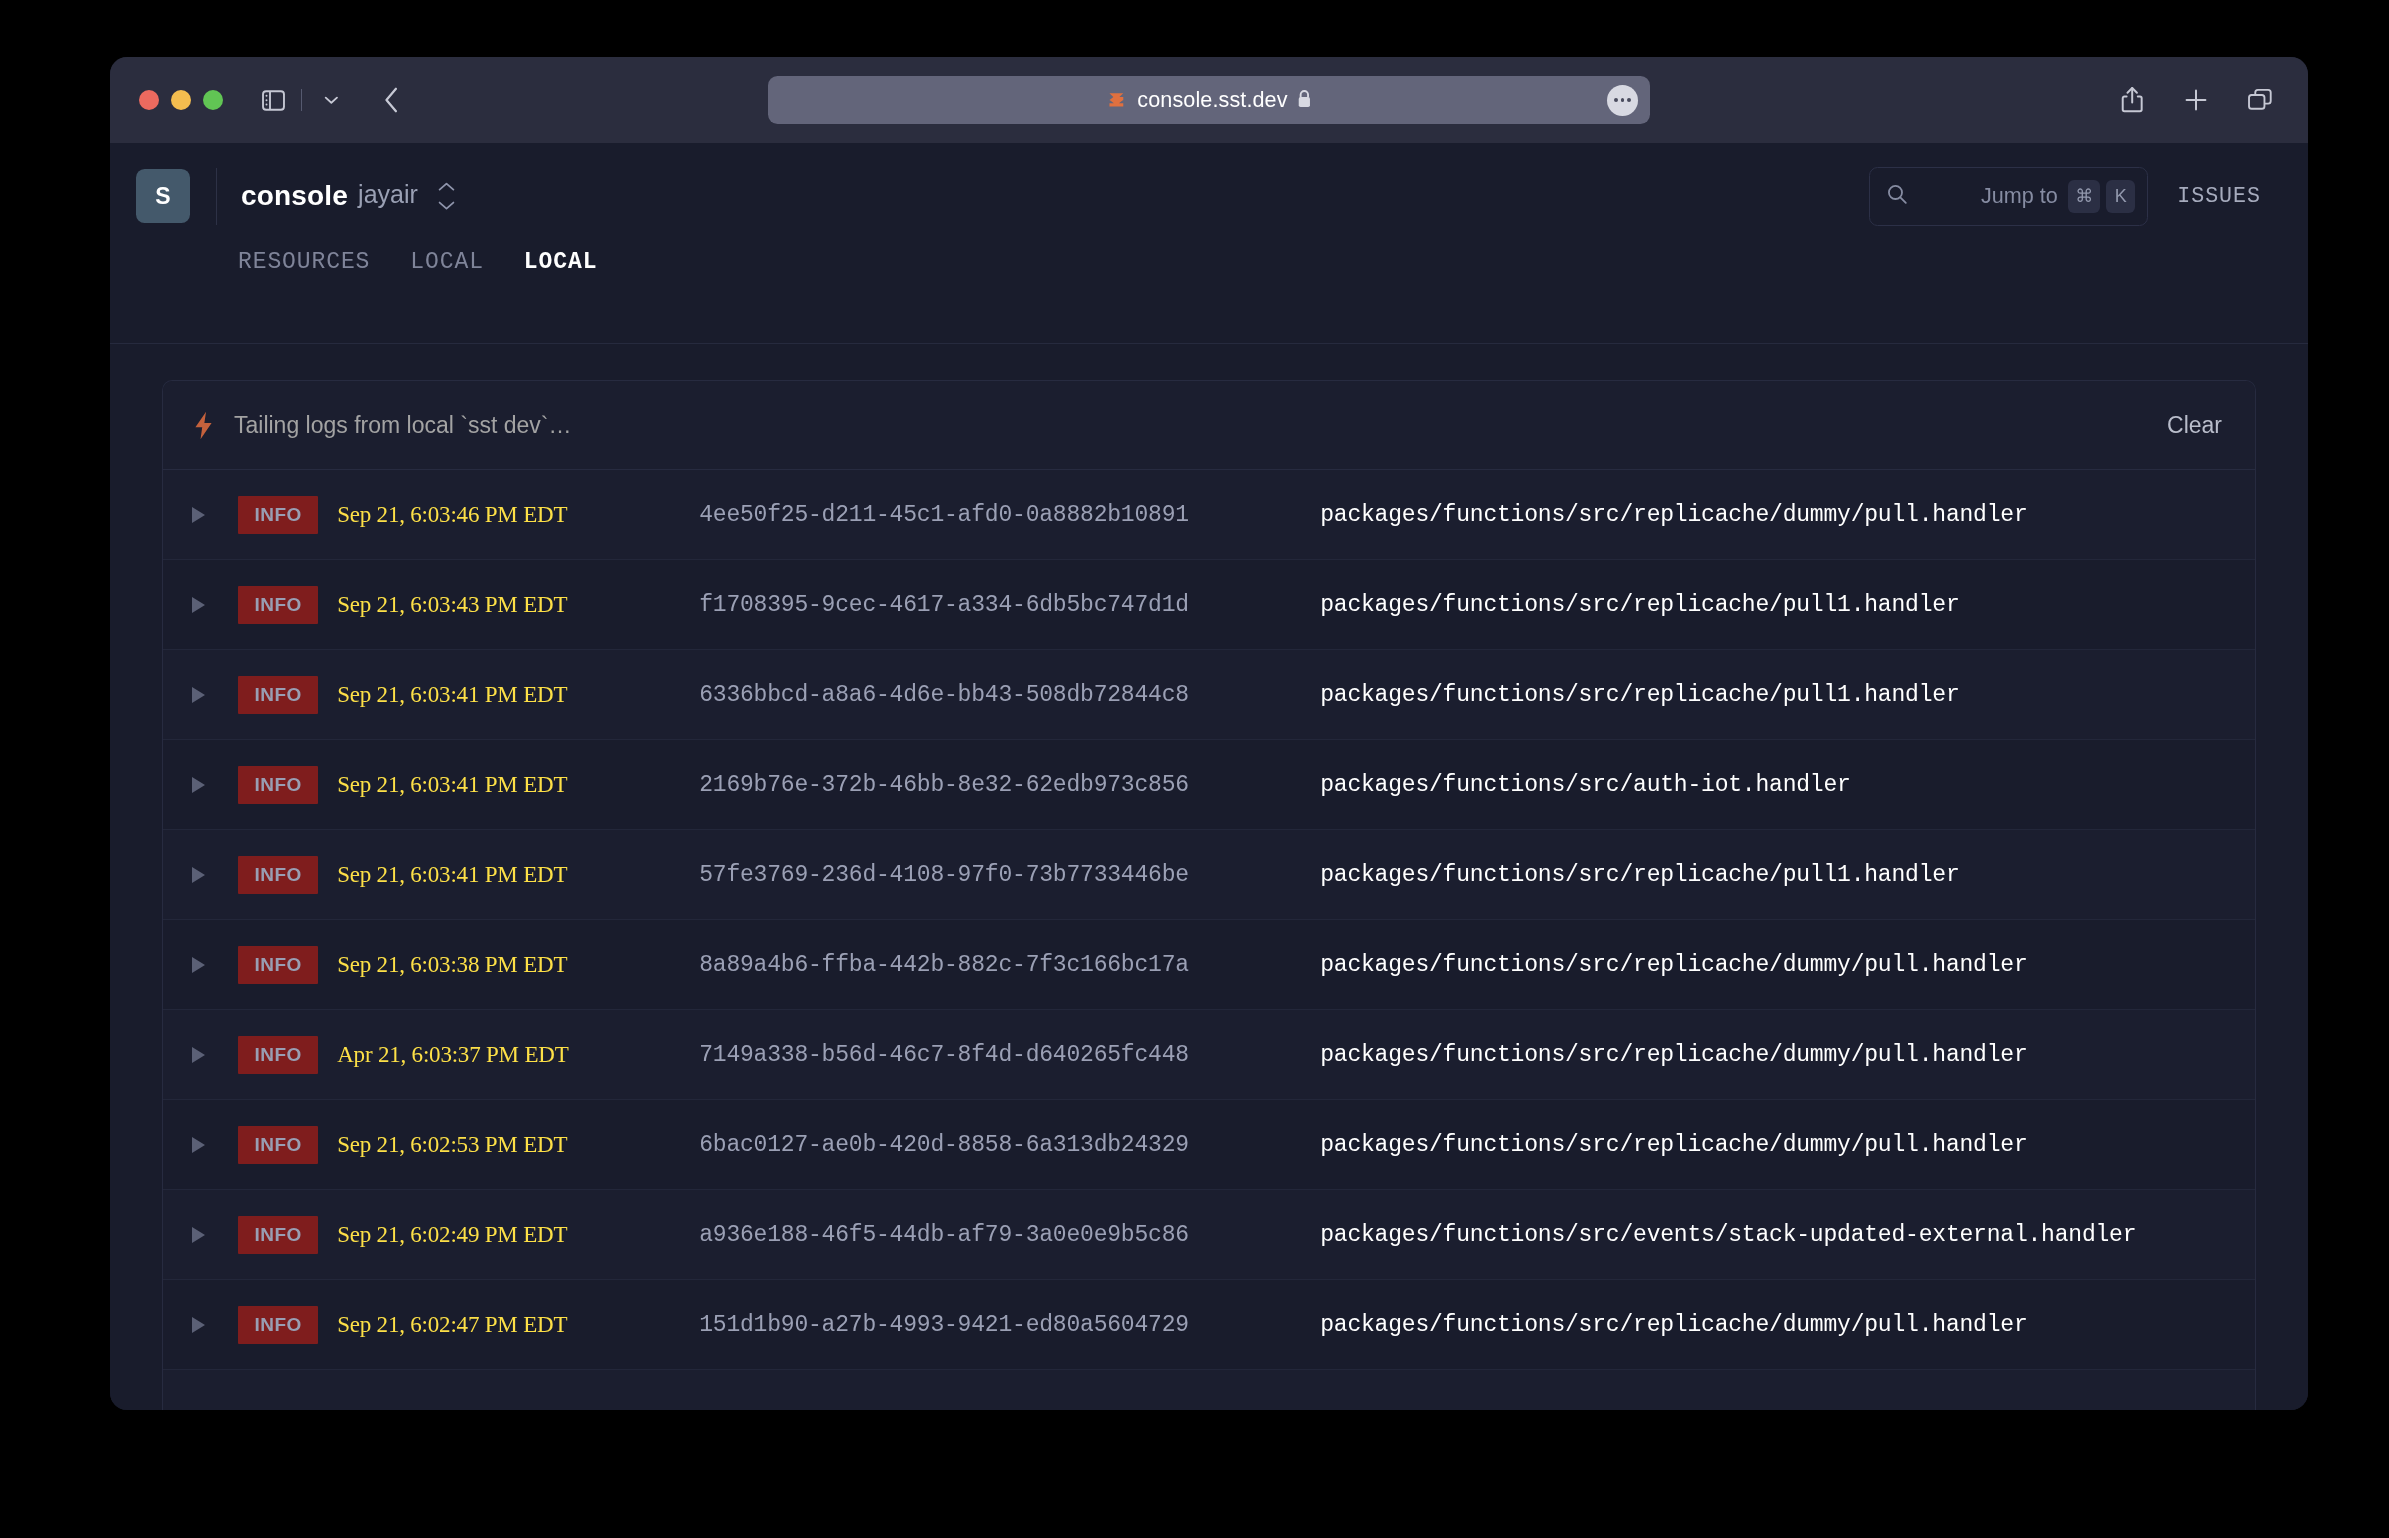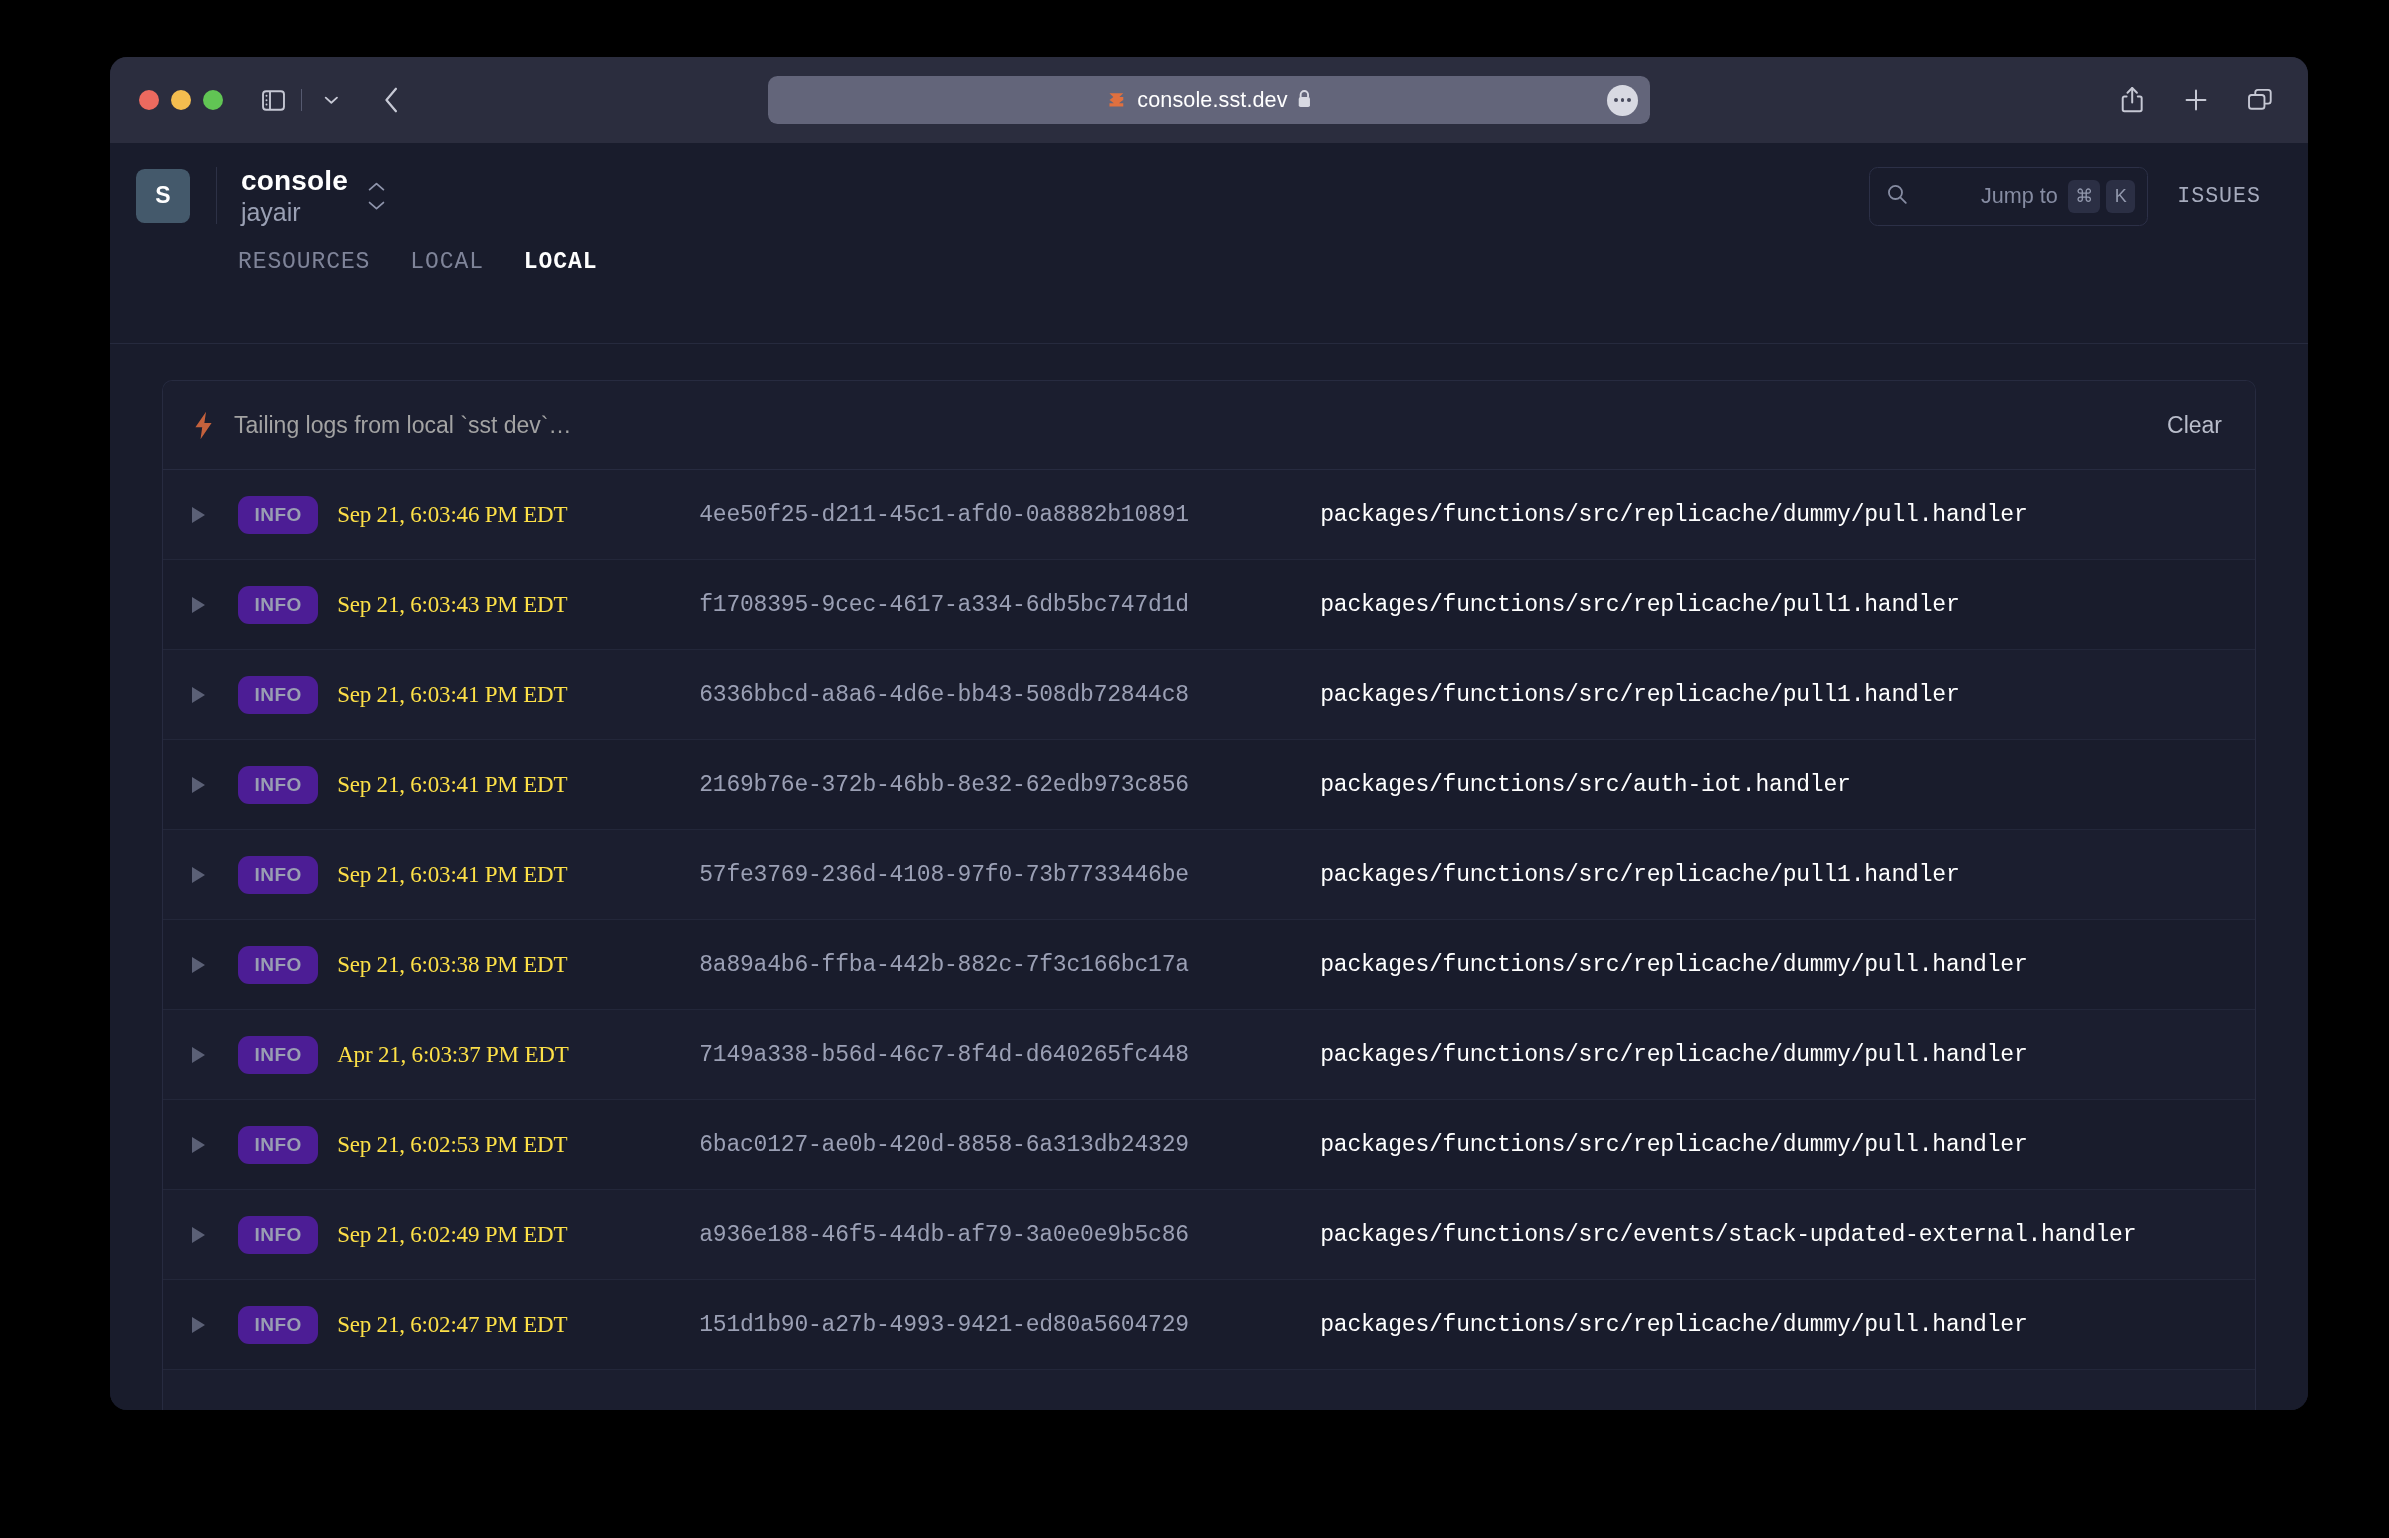--- a/index.html
+++ b/index.html
@@ -174,23 +174,23 @@
     font-family: "Liberation Sans", sans-serif;
   }
   .ws-sep {
     width: 0.9px;
     height: 57px;
     background: #2d3146;
     margin: 0 24px 0 26px;
   }
   .ws-names {
     display: flex;
-    flex-direction: column;
+    flex-direction: row;
     justify-content: space-between;
-    gap: 3px;
+    gap: 10px;
   }
   .ws-app {
     color: #ffffff;
     font-size: 28px;
     font-weight: bold;
     line-height: 1.08;
     letter-spacing: 0.2px;
   }
   .ws-user {
     color: #9aa0b4;
@@ -336,23 +336,23 @@
     width: 0;
     height: 0;
     border-left: 13px solid #5b6076;
     border-top: 8.6px solid transparent;
     border-bottom: 8.6px solid transparent;
     display: block;
   }
   .level-badge {
     margin-left: 17px;
     flex: 0 0 auto;
-    background: #4c1d95;
+    background: #7f1d1d;
     color: #9b a0;
-    border-radius: 11px;
+    border-radius: 1px;
     padding: 9.5px 16.4px;
     font-size: 19px;
     font-weight: bold;
     font-family: "Liberation Sans", sans-serif;
     color: #999eb3;
     letter-spacing: 0.5px;
     line-height: 1;
   }
   .ts {
     margin-left: 19px;

